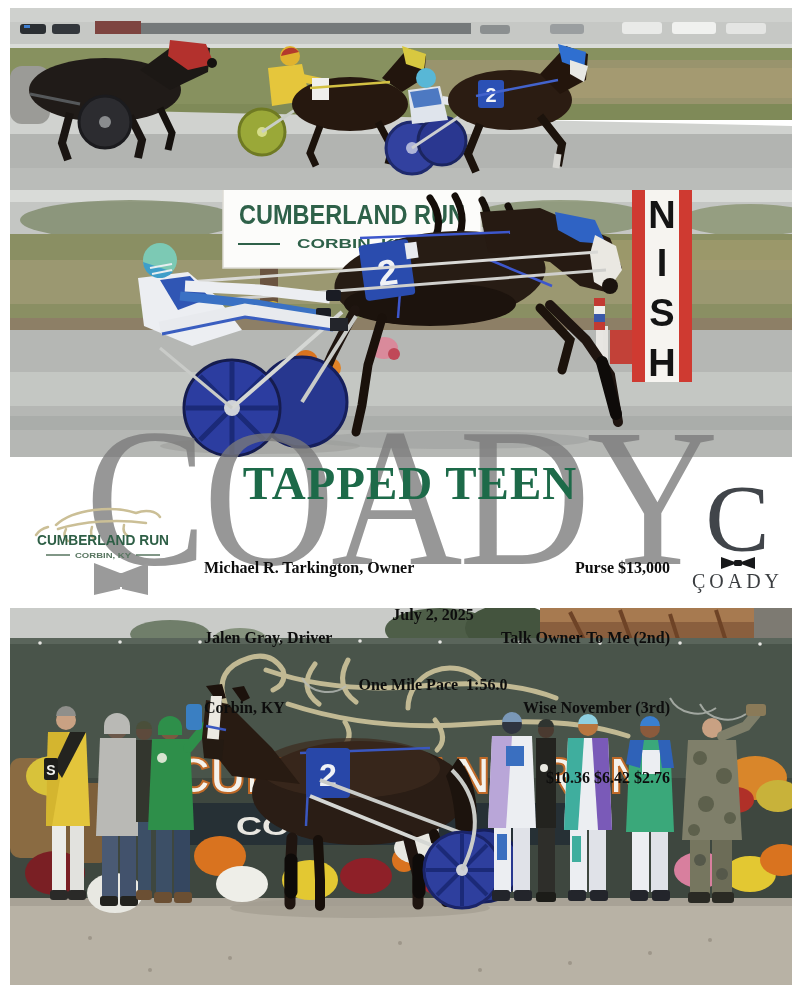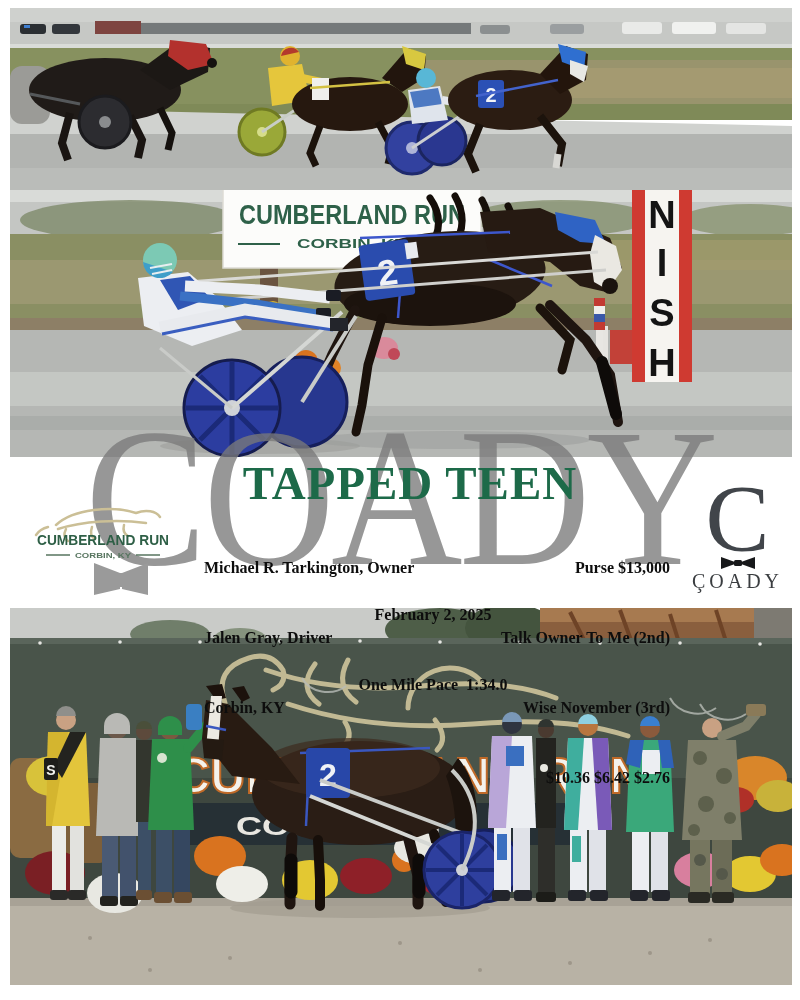--- a/index.html
+++ b/index.html
@@ -225,22 +225,22 @@
 
   <div class="abs title">TAPPED TEEN</div>
 
   <div class="abs infocol col-left">
     <div>Michael R. Tarkington, Owner</div>
     <div>Jalen Gray, Driver</div>
     <div>Corbin, KY</div>
   </div>
 
   <div class="abs infocol col-center">
-    <div>February 2, 2025</div>
-    <div>One Mile Pace  1:34.0</div>
+    <div>July 2, 2025</div>
+    <div>One Mile Pace  1:56.0</div>
   </div>
 
   <div class="abs infocol col-right">
     <div>Purse $13,000</div>
     <div>Talk Owner To Me (2nd)</div>
     <div>Wise November (3rd)</div>
     <div>$10.36 $6.42 $2.76</div>
   </div>
 
   <svg class="abs" style="left:28px;top:497px;z-index:4" width="150" height="102" viewBox="0 0 150 102">

